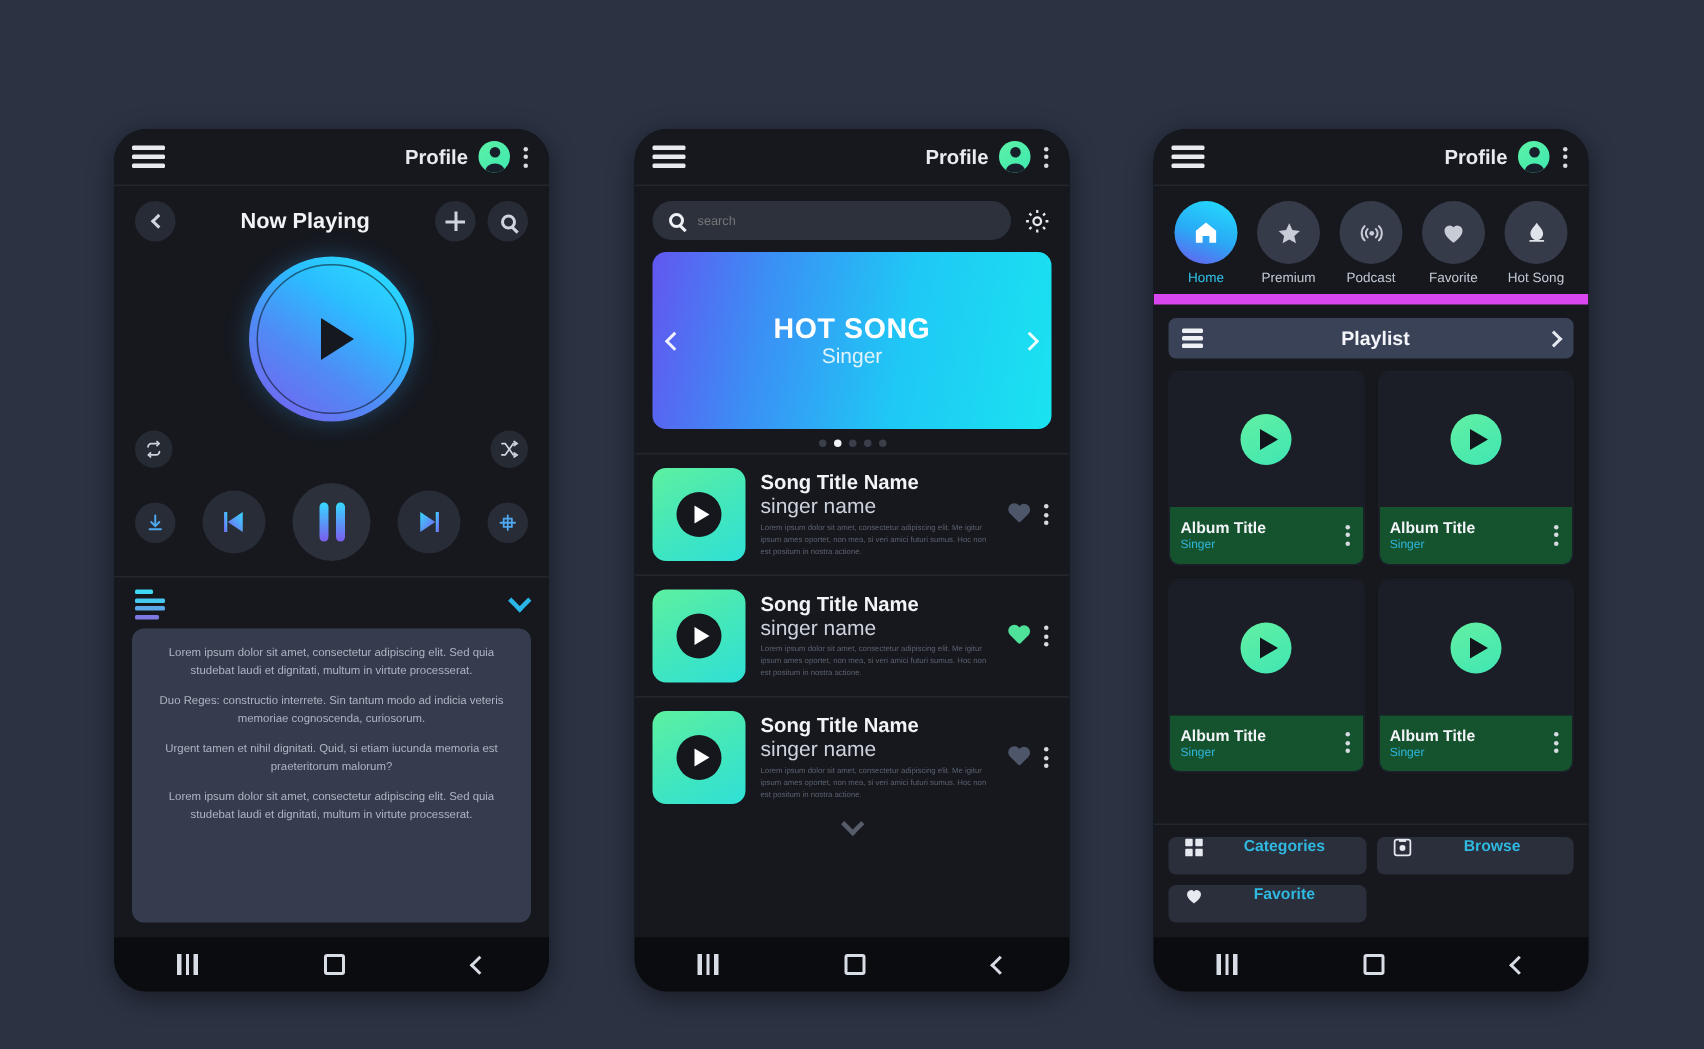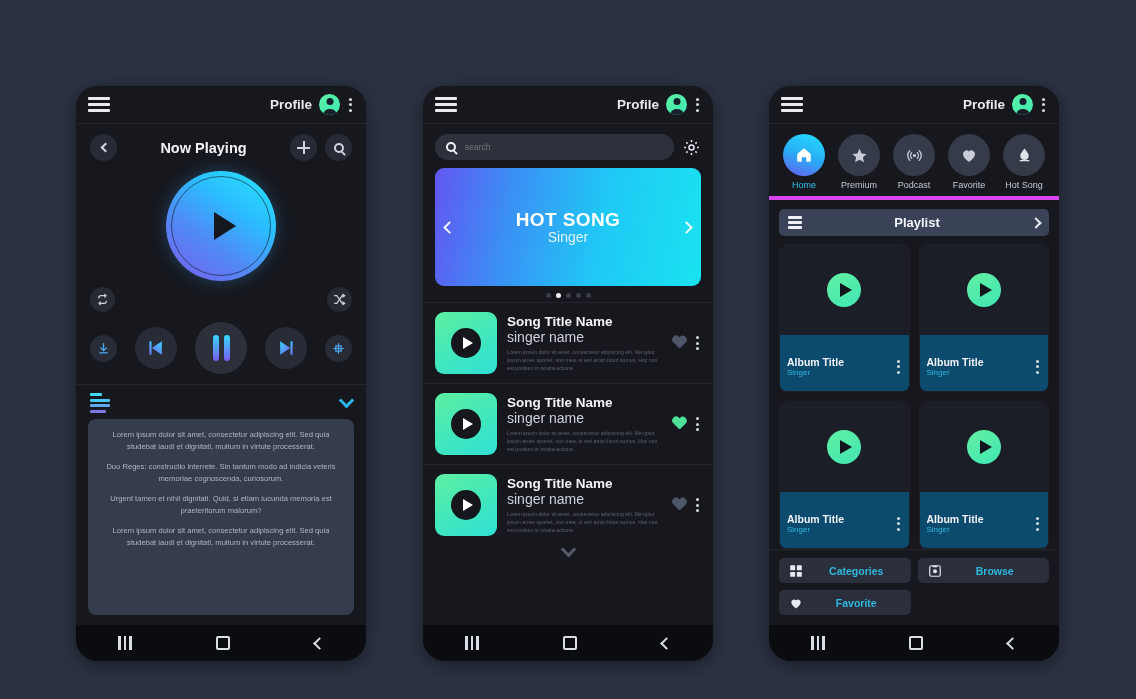--- a/index.html
+++ b/index.html
@@ -179,21 +179,21 @@
     content:""; position:absolute; width:7.6px; height:12px; border-radius:7.6px 7.6px 0 0;
     background:#4e5769; top:0;
   }
   .heart::before { left:7.3px; transform:rotate(-45deg); transform-origin:0 100%; }
   .heart::after  { left:0;    transform:rotate(45deg);  transform-origin:100% 100%; }
   .heart.on::before, .heart.on::after { background:#4fe09a; }
   .list-more { display:flex; align-items:center; justify-content:center; padding:4px 0 2px; }
   .list-more .chev-dn { border-color:#565c6a; }
 
   
-  .navcats { display:flex; justify-content:space-between; padding:10px 10px 6px; border-bottom:4px solid #d946ef; }
+  .navcats { display:flex; justify-content:space-between; padding:10px 10px 6px; border-bottom:7px solid #d946ef; }
   .navcat { display:flex; flex-direction:column; align-items:center; gap:4px; cursor:pointer; width:50px; }
   .navcat .circ {
     width:42px; height:42px; border-radius:50%; background:#353b49;
     display:flex; align-items:center; justify-content:center;
   }
   .navcat.active .circ { background: linear-gradient(200deg,#22e0ff,#2aa8f5 55%,#6b5cf0 100%); }
   .navcat .lbl { font-size:9px; color:#c3c9d4; }
   .navcat.active .lbl { color:#2fc2e8; }
   .navcat svg { display:block; }
 
@@ -210,28 +210,28 @@
   .pl-chev { width:8px; height:8px; border-top:2px solid #e6e9ef; border-right:2px solid #e6e9ef; transform:rotate(45deg); }
 
   .albums { flex:1; padding:0 10px; display:grid; grid-template-columns:1fr 1fr; gap:9px;
     align-content:start; overflow:hidden; }
   .album { background:#0e1016; border-radius:7px; overflow:hidden; border:1px solid #1d2029; cursor:pointer; }
   .album .art { height:90px; background:#1b1e26; display:flex; align-items:center; justify-content:center; }
   .album .art .pc { width:34px; height:34px; border-radius:50%;
     background: linear-gradient(150deg,#63f0a2,#3fe6b4); display:flex; align-items:center; justify-content:center; }
   .album .art .pt { width:0; height:0; border-left:12px solid #12151b;
     border-top:7px solid transparent; border-bottom:7px solid transparent; margin-left:4px; }
-  .album .foot { background:#0c4a6e; padding:21px 7px; display:flex; align-items:center; }
+  .album .foot { background:#14532d; padding:8px 7px; display:flex; align-items:center; }
   .album .fmeta { flex:1; min-width:0; }
   .album .ftitle { color:#f2f4f8; font-size:10.5px; font-weight:bold; line-height:1.15; }
   .album .fsinger { color:#2fb8e0; font-size:8px; line-height:1.2; }
 
   .bottom-menu { padding:8px 10px 10px; border-top:1px solid #23262e; display:grid;
     grid-template-columns:1fr 1fr; gap:7px; }
-  .bm-btn { height:25px; border-radius:5px; background:#2a2f3b; display:flex; align-items:center;
+  .bm-btn { height:25px; border-radius:5px; background:#2a2f3b; display:flex; 
     gap:9px; padding:0 10px; cursor:pointer; }
   .bm-btn .bl { color:#2fb8e0; font-size:10.5px; font-weight:bold; flex:1; text-align:center; }
   .bm-btn svg { display:block; flex:none; }
 
   
   .android-nav {
     height:36px; flex:none; background:#0a0c10;
     display:flex; align-items:center; justify-content:space-around;
   }
   .an-recents { display:flex; gap:3px; }

